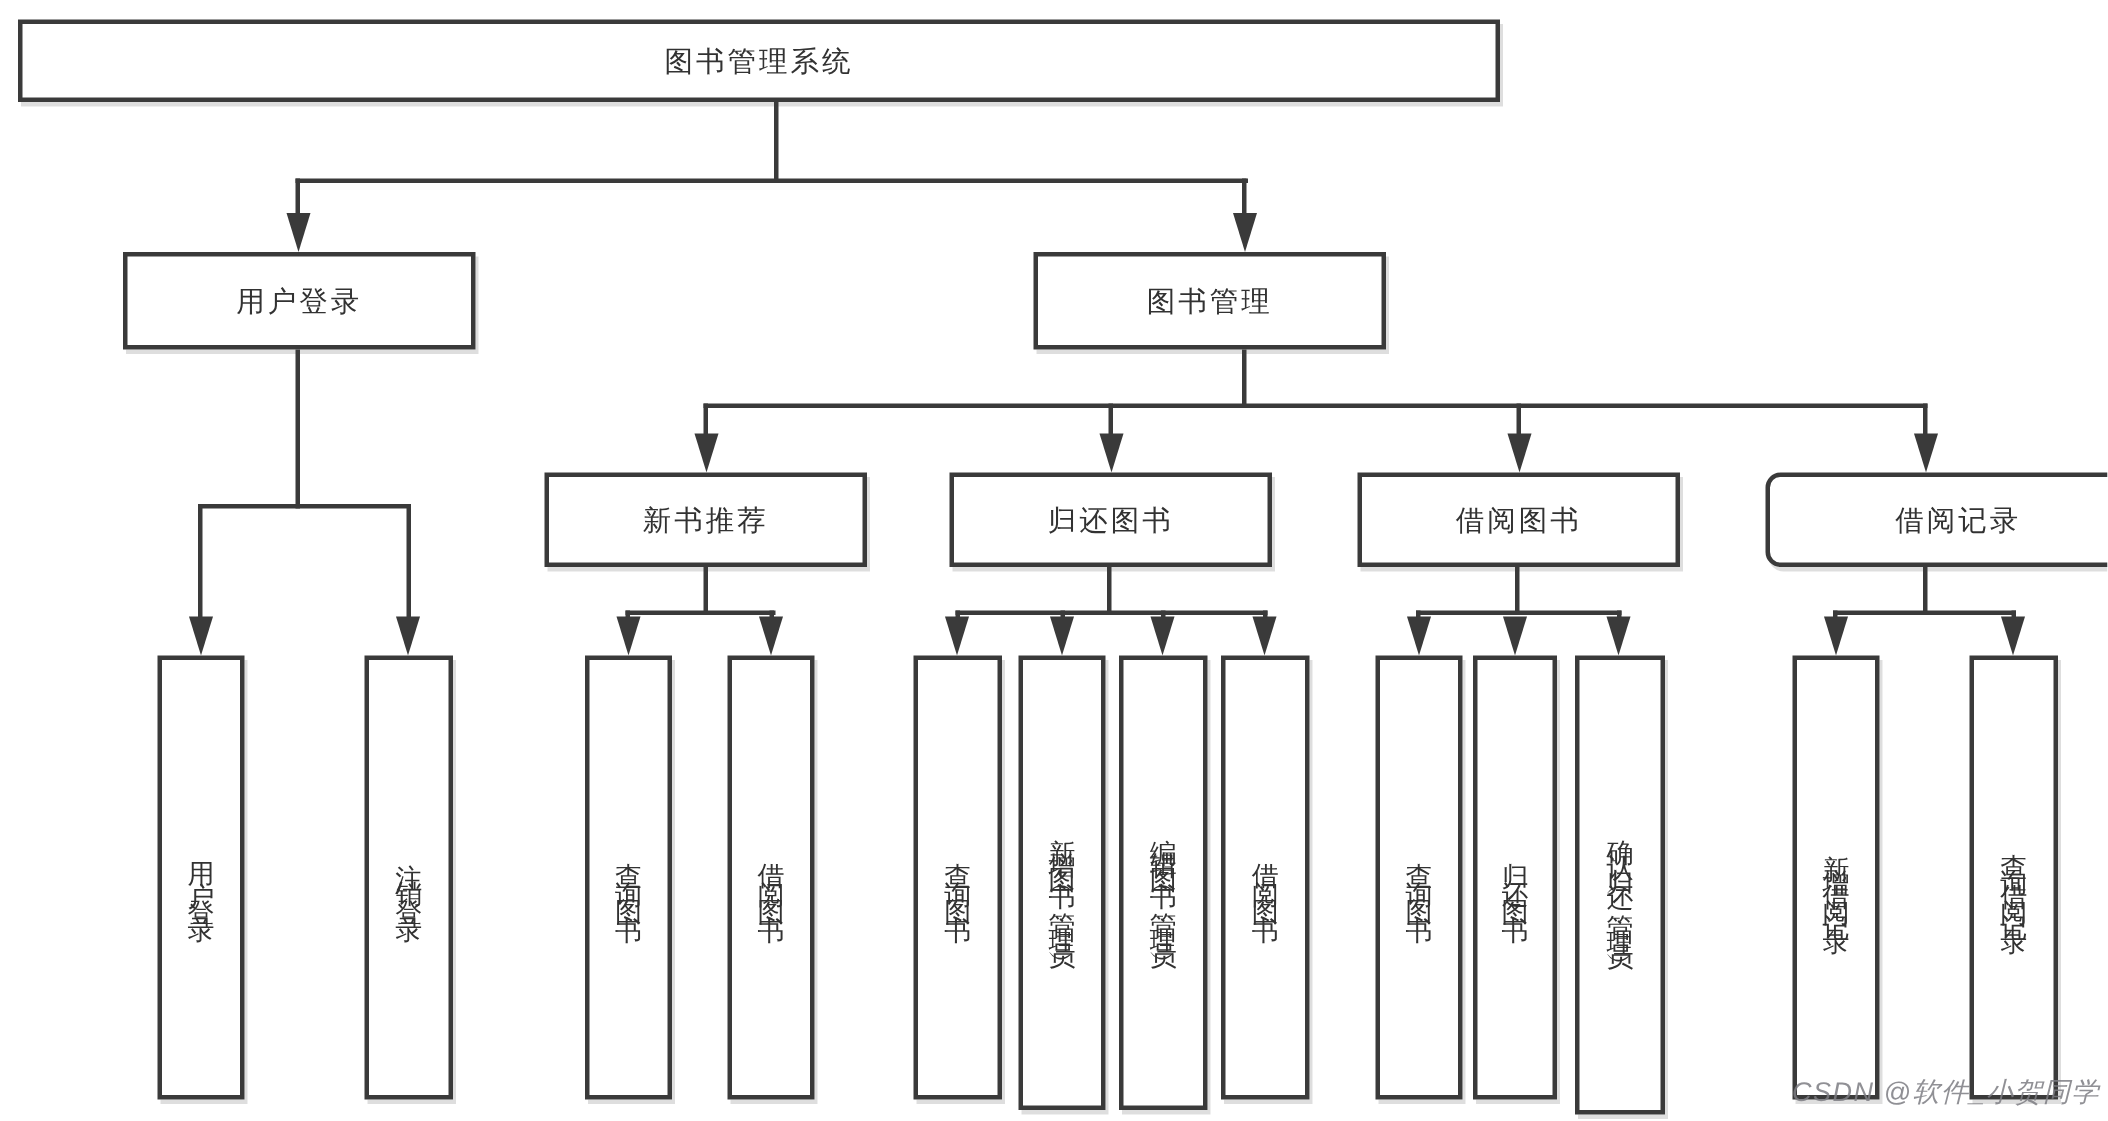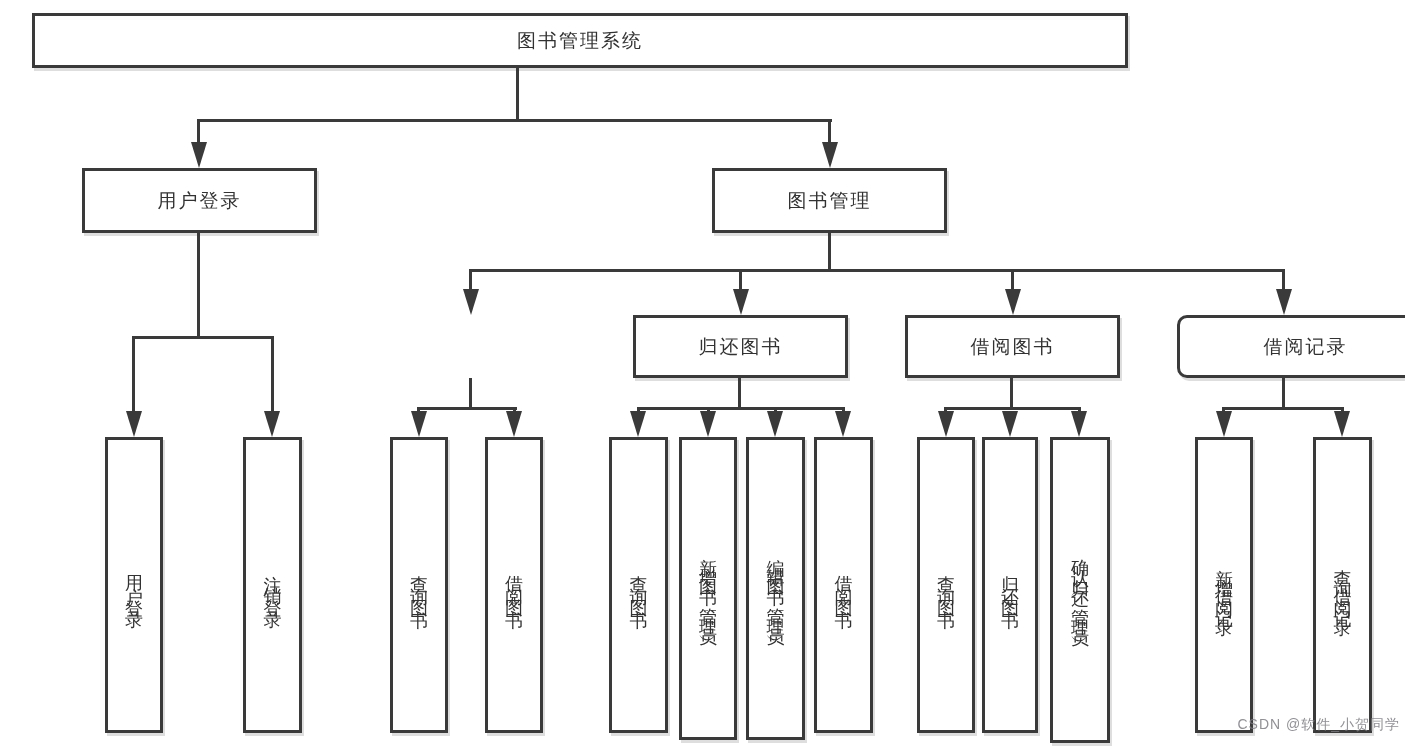--- a/index.html
+++ b/index.html
@@ -36,35 +36,37 @@
   .vl{position:absolute;width:3px;background:#3a3a3a;}
   .ar{
     position:absolute;width:0;height:0;
     border-left:8px solid transparent;
     border-right:8px solid transparent;
     border-top:26px solid #3a3a3a;
   }
   #watermark{
     position:absolute;
     left:1185px;top:716px;width:215px;
-    font-size:14px;color:rgba(125,125,130,0.85);
+    font-size:18px;color:rgba(125,125,130,0.85);
     letter-spacing:1px;white-space:nowrap;
     text-align:right;
+    font-style:italic;
   }
 </style>
 </head>
 <body>
 
 <div id="stage">
 
-  <div class="box" style="left:12px;top:13px;width:1096px;height:55px;margin-left:20px;">图书管理系统</div>
+  <div class="box" style="left:12px;top:13px;width:988px;height:55px;">图书管理系统</div>
 
   <div class="box" style="left:82px;top:168px;width:235px;height:65px;">用户登录</div>
-  <div class="box" style="left:712px;top:168px;width:235px;height:65px;">图书管理</div>
+  <div class="box" style="left:689px;top:168px;width:235px;height:65px;">图书管理</div>
 
+  <div class="box" style="left:363px;top:315px;width:215px;height:63px;">新书推荐</div>
   <div class="box" style="left:633px;top:315px;width:215px;height:63px;">归还图书</div>
   <div class="box" style="left:905px;top:315px;width:215px;height:63px;">借阅图书</div>
   <div class="box" style="left:1177px;top:315px;width:257px;height:63px;border-radius:10px;">借阅记录</div>
 
   <div class="vbox" style="left:105px;top:437px;width:58px;height:296px;letter-spacing:12px;">用户登录</div>
   <div class="vbox" style="left:243px;top:437px;width:59px;height:296px;letter-spacing:12px;">注销登录</div>
 
   <div class="vbox" style="left:390px;top:437px;width:58px;height:296px;letter-spacing:12px;">查询图书</div>
   <div class="vbox" style="left:485px;top:437px;width:58px;height:296px;letter-spacing:12px;">借阅图书</div>
 

